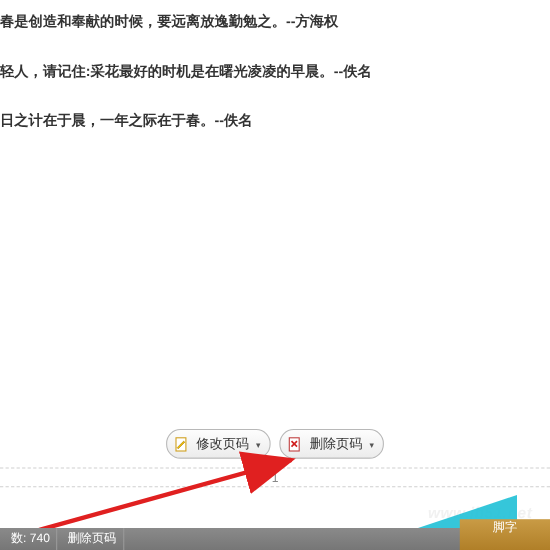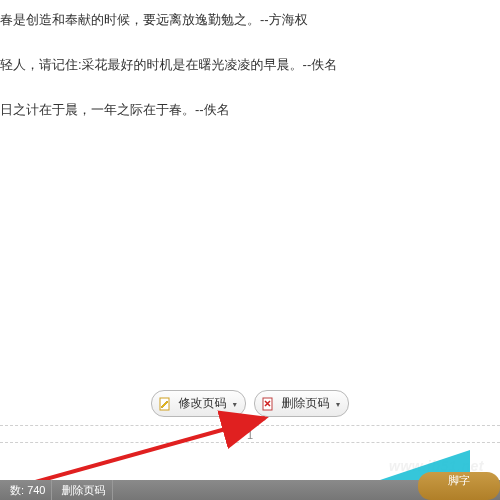--- a/index.html
+++ b/index.html
@@ -9,20 +9,21 @@
   font-family: "Microsoft YaHei", SimSun, sans-serif;
   background: #fff;
   position: relative;
   overflow: hidden;
 }
 .content-area {
   padding: 10px 0 0 0;
   font-size: 13px;
   color: #333;
   line-height: 1.6;
+  font-weight: bold;
 }
 .content-area p {
   margin-bottom: 24px;
 }
 .page-toolbar {
   position: absolute;
   top: 390px;
   left: 0;
   right: 0;
   text-align: center;
@@ -102,21 +103,20 @@
   right: 0;
   bottom: 0;
   width: 82px;
   height: 28px;
   background: linear-gradient(#c99b45, #b07f28);
   color: #fff;
   font-size: 12px;
   text-align: center;
   line-height: 14px;
   padding-top: 1px;
-  border-radius: 13px;
 }
 .watermark {
   position: absolute;
   right: 16px;
   top: 458px;
   font-size: 14px;
   color: rgba(240,240,240,0.9);
   font-style: italic;
   font-weight: bold;
   letter-spacing: 0.5px;

